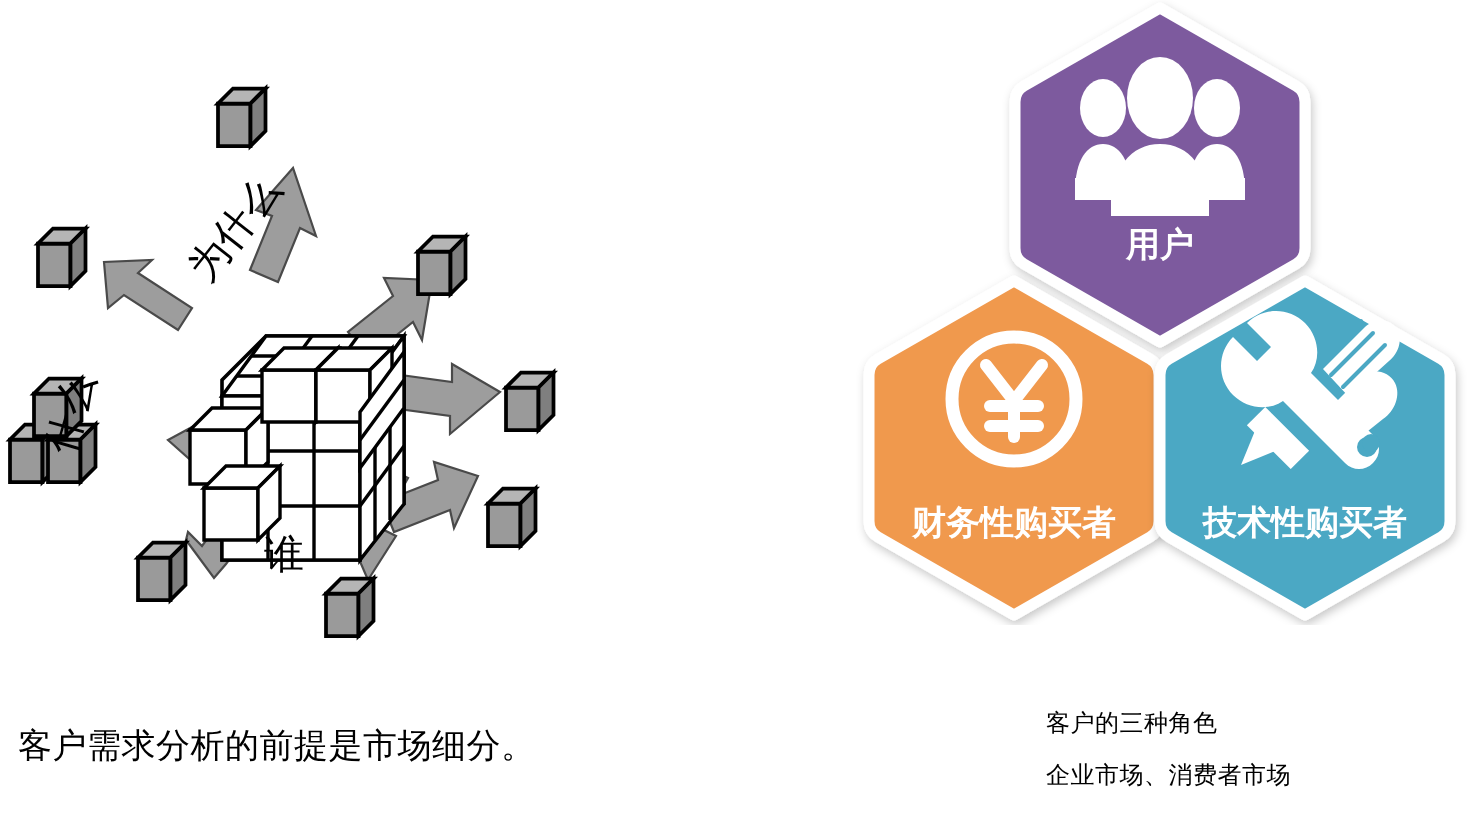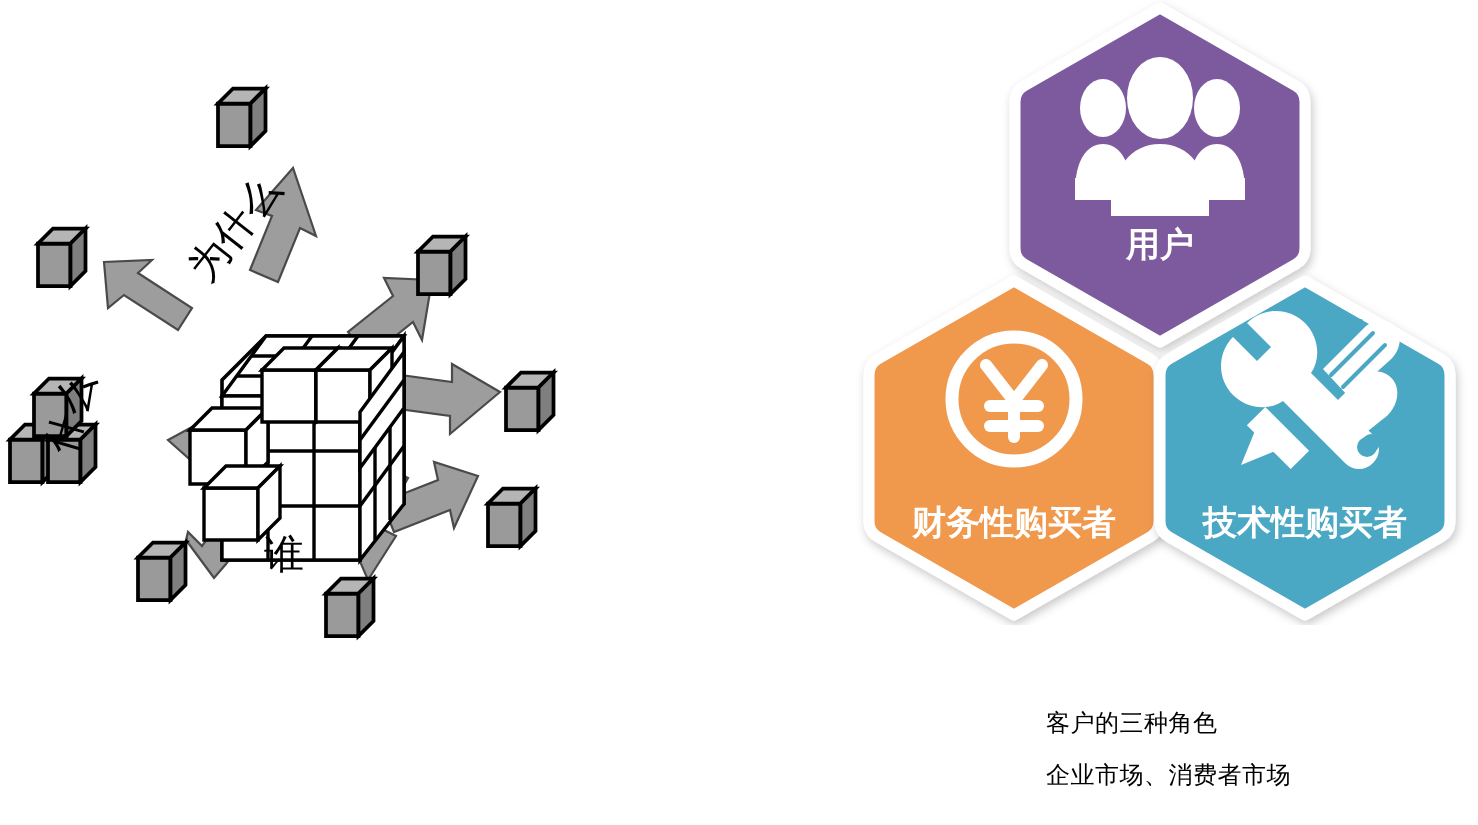--- a/index.html
+++ b/index.html
@@ -295,19 +295,20 @@
             <line x1="26" y1="-24" x2="68" y2="-66"></line>
             <line x1="38" y1="-12" x2="80" y2="-54"></line>
           </g>
         </g>
         <text x="145" y="253" text-anchor="middle" font-family="&quot;Liberation Sans&quot;, &quot;DejaVu Sans&quot;, sans-serif" font-size="34" font-weight="bold" fill="#ffffff">技术性购买者</text>
       </g>
 
     </svg>
   </div>
 
+  <div class="caption" id="caption-left">客户需求分析的前提是市场细分。</div>
 
   <div class="caption" id="caption-right">
     <span class="line">客户的三种角色</span>
     <span class="line">企业市场、消费者市场</span>
   </div>
 
 </div>
 
 </body></html>

